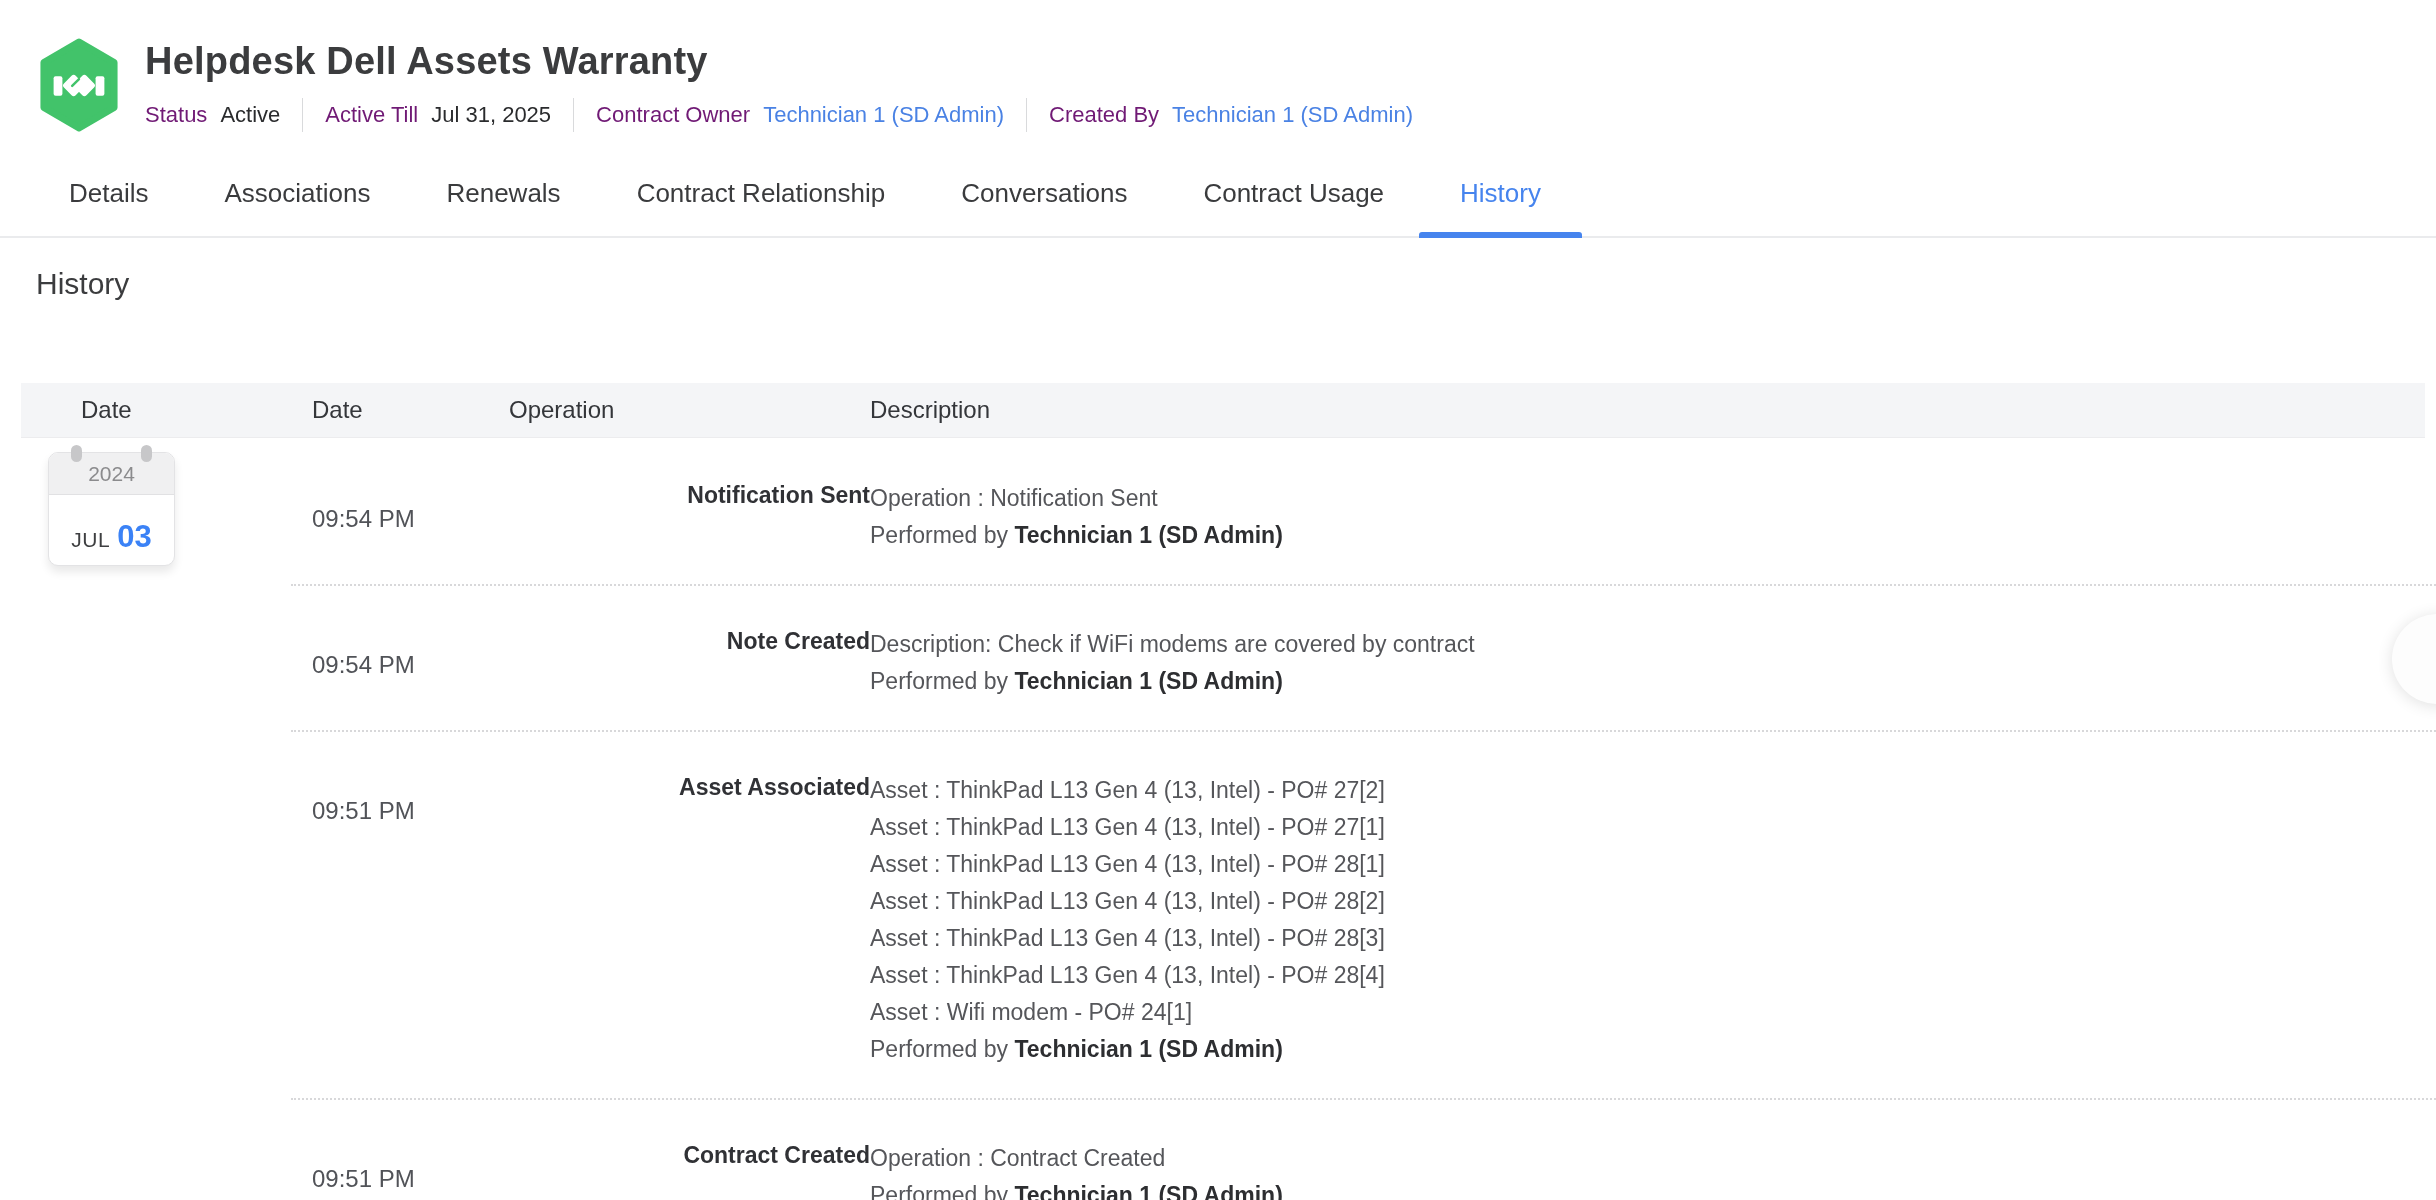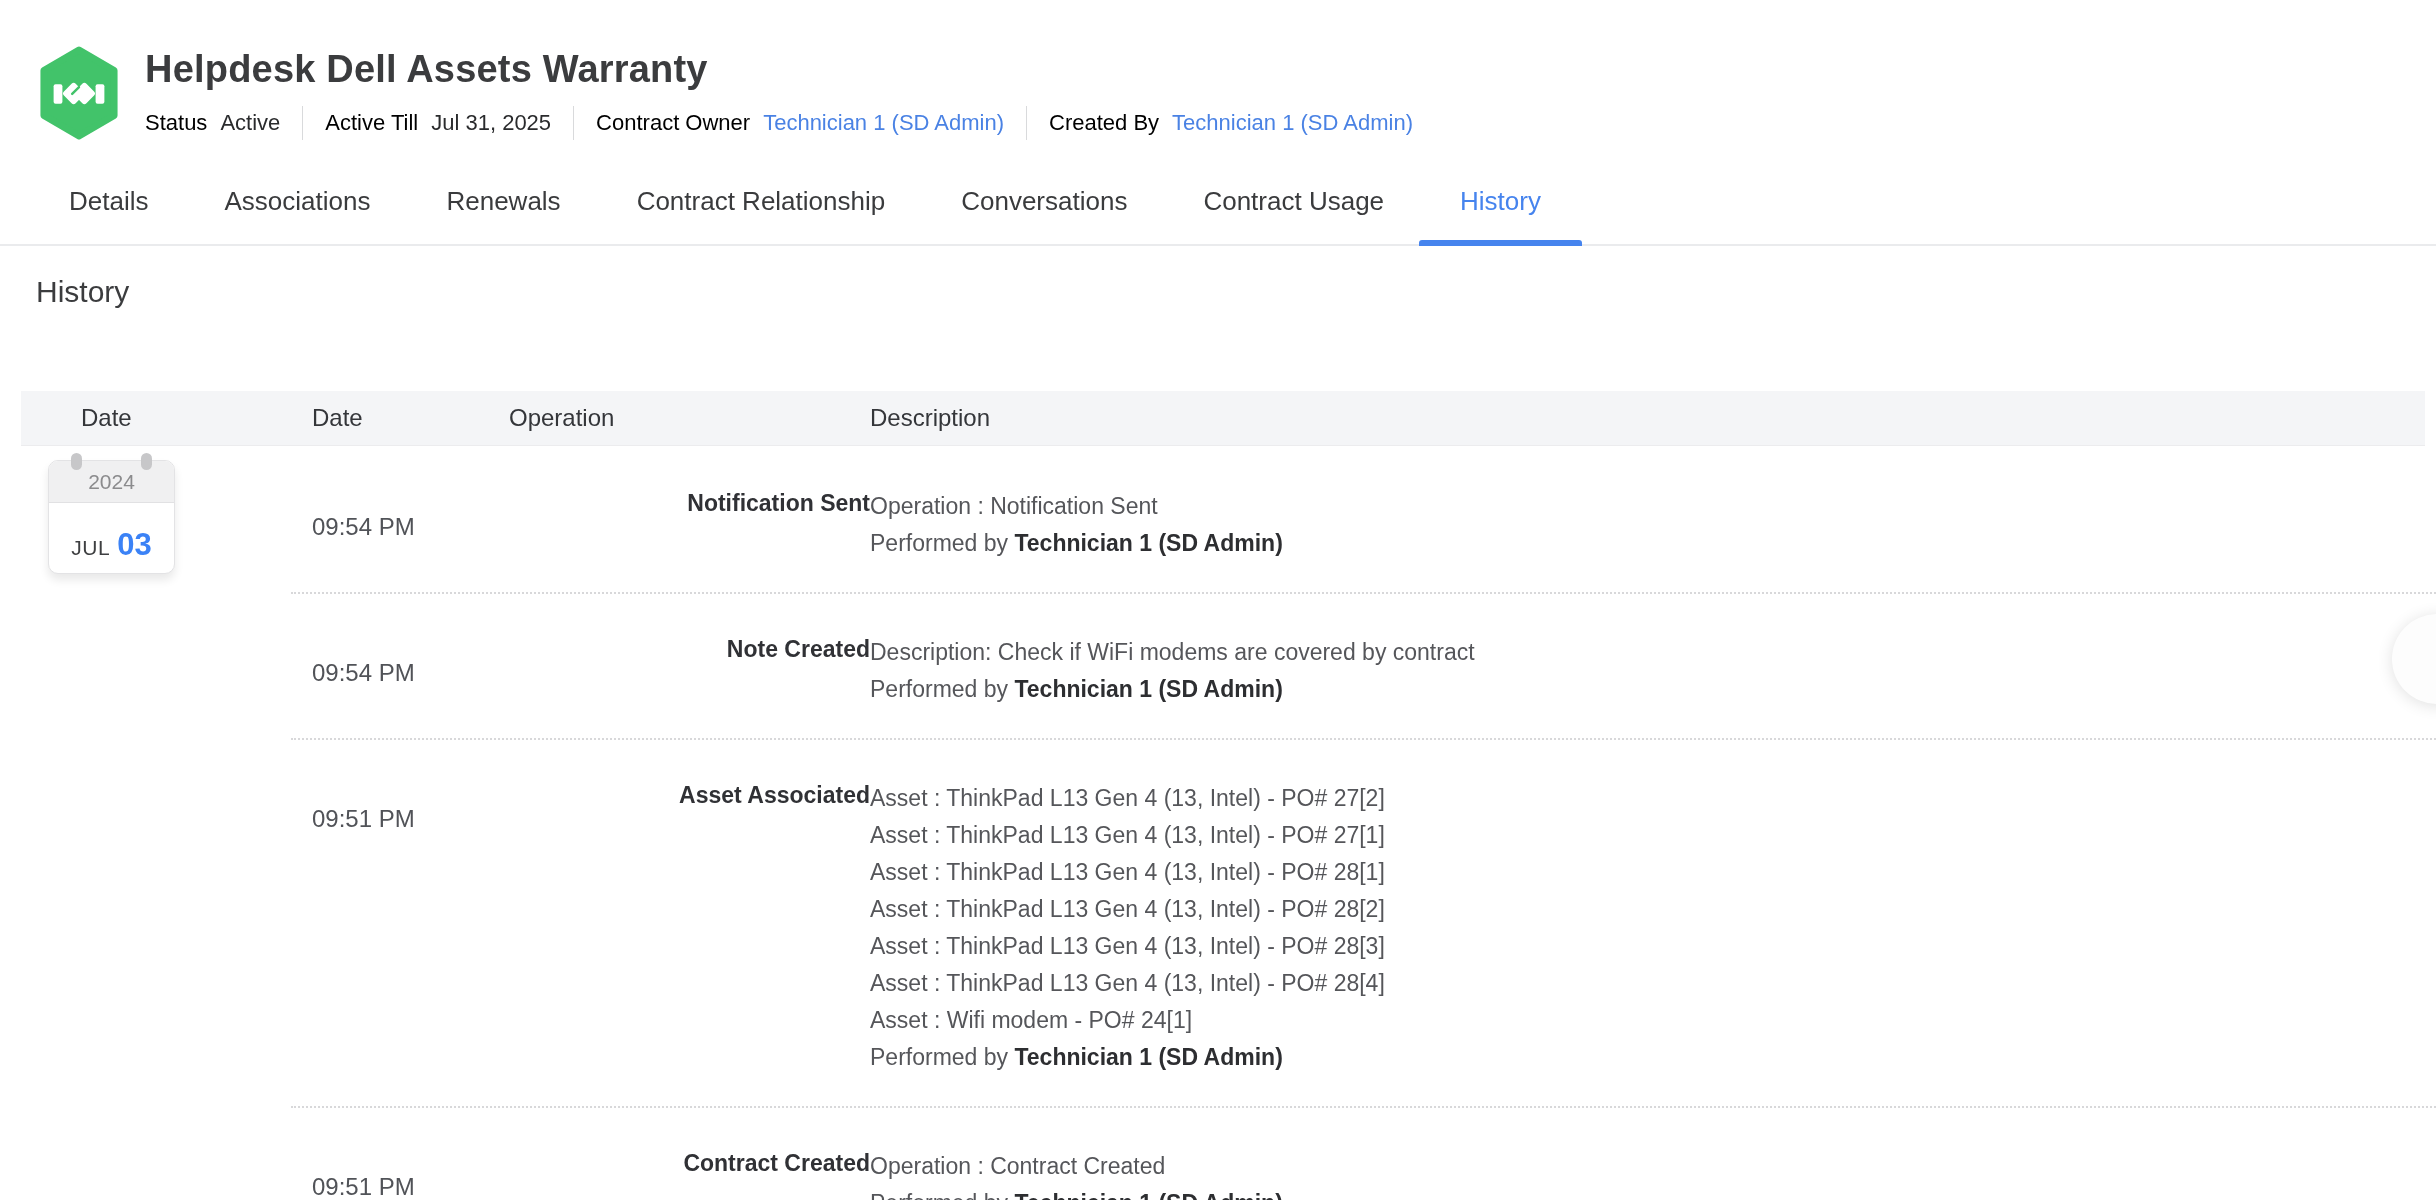--- a/index.html
+++ b/index.html
@@ -5,27 +5,27 @@
   * { margin:0; padding:0; box-sizing:border-box; }
   html,body { background:#fff; }
   body {
     font-family:"Liberation Sans", sans-serif;
     width:2436px; height:1200px; overflow:hidden;
     color:#3c3d40;
   }
   .screen { position:relative; width:2436px; height:1200px; background:#fff; overflow:hidden; }
 
   
-  .header { display:flex; align-items:flex-start; padding:36px 0 0 38px; gap:25px;margin-top:8px; }
+  .header { display:flex; align-items:flex-start; padding:36px 0 0 38px; gap:25px; }
   .hex-icon { width:82px; height:94px; flex:0 0 auto; margin-top:2px; }
   .head-text { padding-top:2px; }
   .title { font-size:38px; font-weight:700; color:#3b3c3e; letter-spacing:.2px; line-height:46px; }
   .meta { display:flex; align-items:center; margin-top:14px; font-size:22px; color:#3f4043; }
   .meta .grp { display:flex; align-items:center; gap:13px; white-space:nowrap; }
-  .meta .lbl { color:#000000; }
+  .meta .lbl { color:#701a75; }
   .meta .val { color:#2a2b2d; }
   .meta .link { color:#4a82e4; cursor:pointer; }
   .meta .vdiv { width:1px; height:34px; background:#d9dadc; margin:0 22px; }
 
   
   .tabs { display:flex; gap:76px; padding-left:69px; margin-top:30px; border-bottom:2px solid #eaebed; }
   .tab { font-size:26px; color:#3a3b3d; padding:16px 0 27px; position:relative; cursor:pointer; white-space:nowrap; }
   .tab.active { color:#4684ee; }
   .tab.active::after { content:""; position:absolute; left:-41px; right:-41px; bottom:-2px; height:6px;
     background:#4684ee; border-radius:3px 3px 0 0; }

